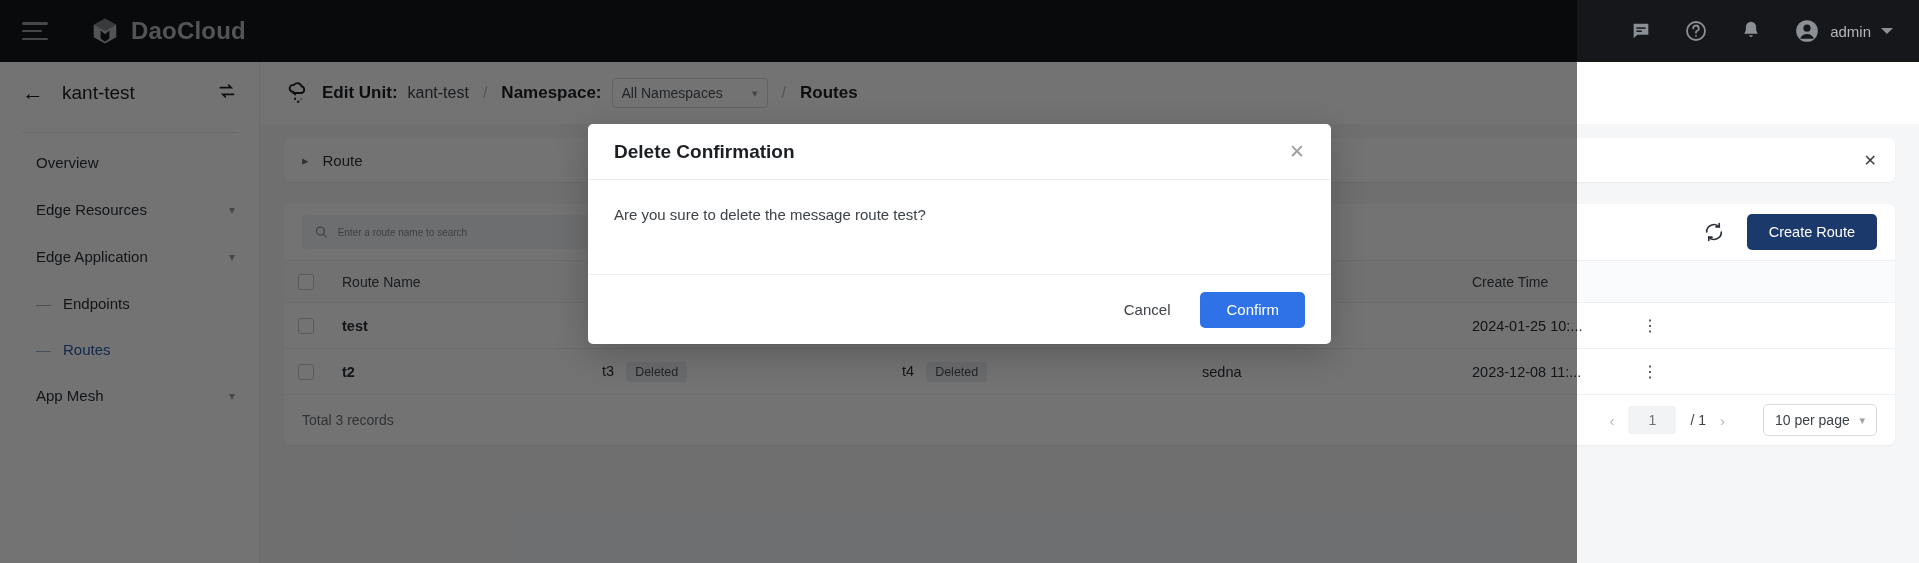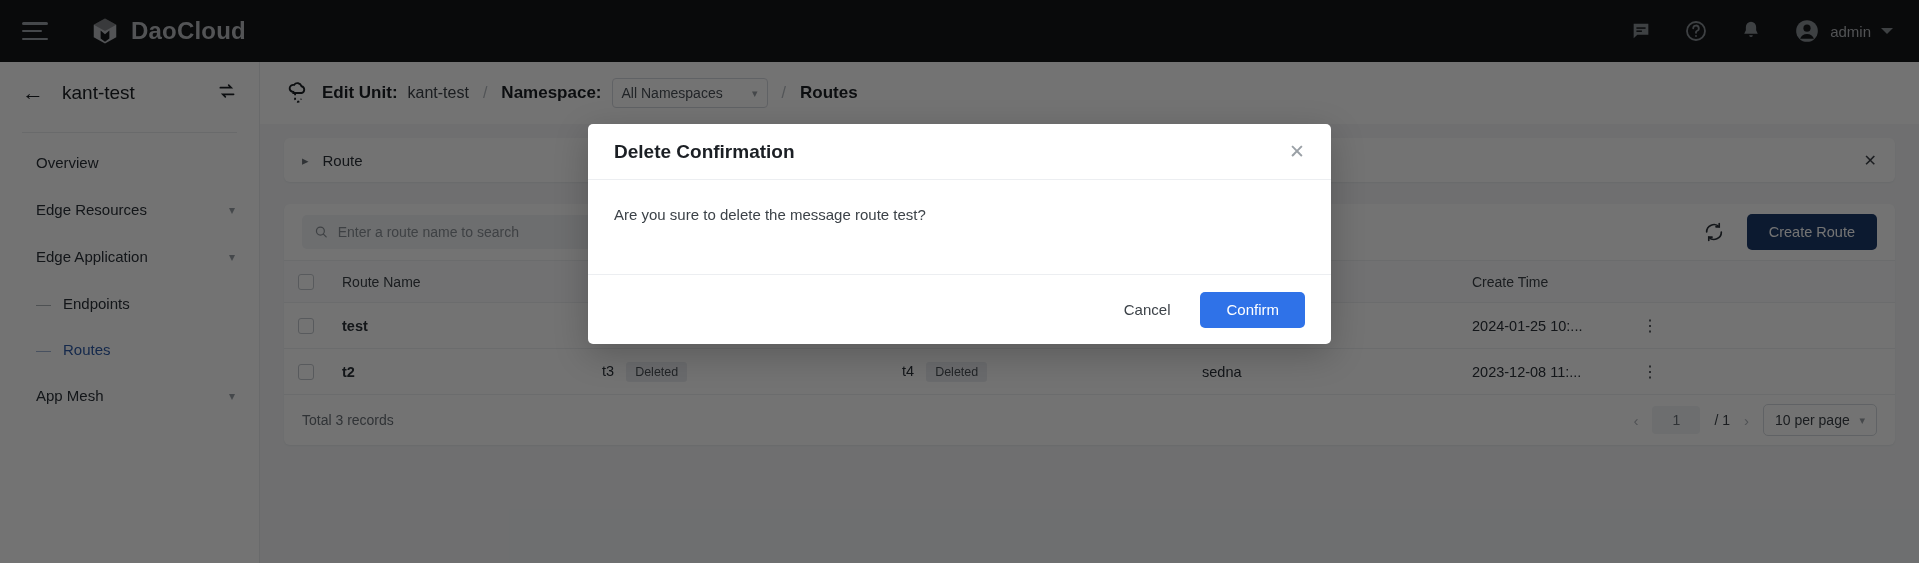--- a/index.html
+++ b/index.html
@@ -2,21 +2,21 @@
 <html><head>
 <meta charset="utf-8">
 <style>
   * { box-sizing: border-box; margin: 0; padding: 0; }
   html, body {
     width: 1919px; height: 563px;
     font-family: "Liberation Sans", sans-serif;
     background: #ffffff;
     overflow: hidden;
   }
-  .app { position: relative; width: 1919px; height: 563px; background:#fff; }
+  .app { position: relative; width: 1577px; height: 563px; background:#fff; }
 
   
   .topbar {
     position: absolute; top:0; left:0; width:1919px; height:62px;
     background:#15171a; display:flex; align-items:center; z-index:5;
   }
   .hamburger { width:26px; height:18px; margin-left:22px; display:flex; flex-direction:column; justify-content:space-between; cursor:pointer; }
   .hamburger span { display:block; height:2.5px; background:#9aa0a6; border-radius:2px; }
   .hamburger span:nth-child(1){ width:26px; }
   .hamburger span:nth-child(2){ width:20px; }
@@ -72,21 +72,21 @@
   .route-panel .label { font-size:15px; color:#2b3138; }
   .route-panel .x { margin-left:auto; color:#3c4248; font-size:16px; cursor:pointer; }
 
   .card { background:#fff; border-radius:6px; box-shadow:0 1px 2px rgba(16,24,40,.05); }
   .card-toolbar { height:56px; display:flex; align-items:center; padding:0 18px; }
   .search-box {
     width:300px; height:34px; background:#f1f3f5; border-radius:5px;
     display:flex; align-items:center; gap:9px; padding:0 12px;
   }
   .search-box input {
-    border:0; outline:0; background:transparent; font-size:14px; color:#4d7c0f;
+    border:0; outline:0; background:transparent; font-size:10px; color:#4d7c0f;
     font-family:"Liberation Sans", sans-serif; width:100%;
   }
   .search-box input::placeholder{ color:#8b9197; }
   .toolbar-right { margin-left:auto; display:flex; align-items:center; gap:22px; }
   .refresh-btn { cursor:pointer; color:#2b3138; display:flex; }
   .primary-btn {
     height:36px; padding:0 22px; background:#1b3a6b; color:#fff; border:0; border-radius:5px;
     font-size:14.5px; font-family:"Liberation Sans", sans-serif; cursor:pointer;
   }
 
@@ -112,21 +112,21 @@
   .kebab { color:#3c4248; font-size:16px; letter-spacing:1px; cursor:pointer; line-height:.7; }
 
   .card-footer { height:50px; display:flex; align-items:center; padding:0 18px; }
   .total-text { font-size:14px; color:#6b7178; }
   .pager { margin-left:auto; display:flex; align-items:center; gap:14px; }
   .pg-arrow { color:#b0b5bb; font-size:15px; cursor:pointer; }
   .pg-input { width:48px; height:28px; background:#f1f3f5; border-radius:4px; border:0; text-align:center; font-size:14px; color:#6b7178; font-family:"Liberation Sans", sans-serif; }
   .pg-total { font-size:14px; color:#3c4248; }
   .per-page {
     width:114px; height:32px; border:1px solid #d6dae0; border-radius:5px; display:flex;
-    align-items:center; padding:0 11px; font-size:14px; color:#3c4248; background:#fff; cursor:pointer;
+    align-items:center; padding:0 11px; font-size:14px; color:#3c4248; background:#fff; cursor:pointer;margin-left:24px;
   }
   .per-page .chev { margin-left:auto; color:#9aa0a6; font-size:11px; }
 
   
   .overlay { position:absolute; inset:0; background:rgba(0,0,0,.55); z-index:50; }
   .modal {
     position:absolute; left:588px; top:124px; width:743px; background:#fff;
     border-radius:5px; z-index:60; box-shadow:0 10px 34px rgba(0,0,0,.22);
   }
   .modal-head { height:56px; display:flex; align-items:center; padding:0 26px; border-bottom:1px solid #eceef1; }

